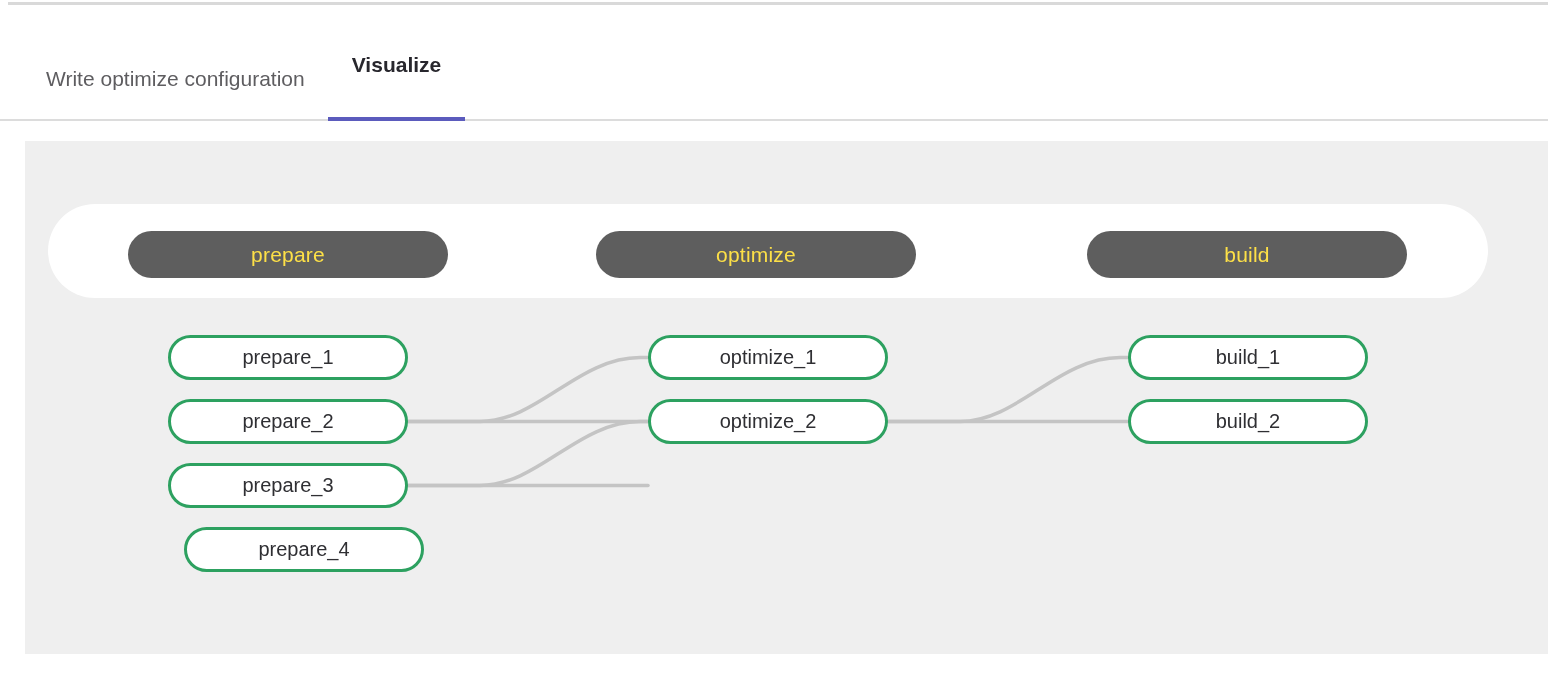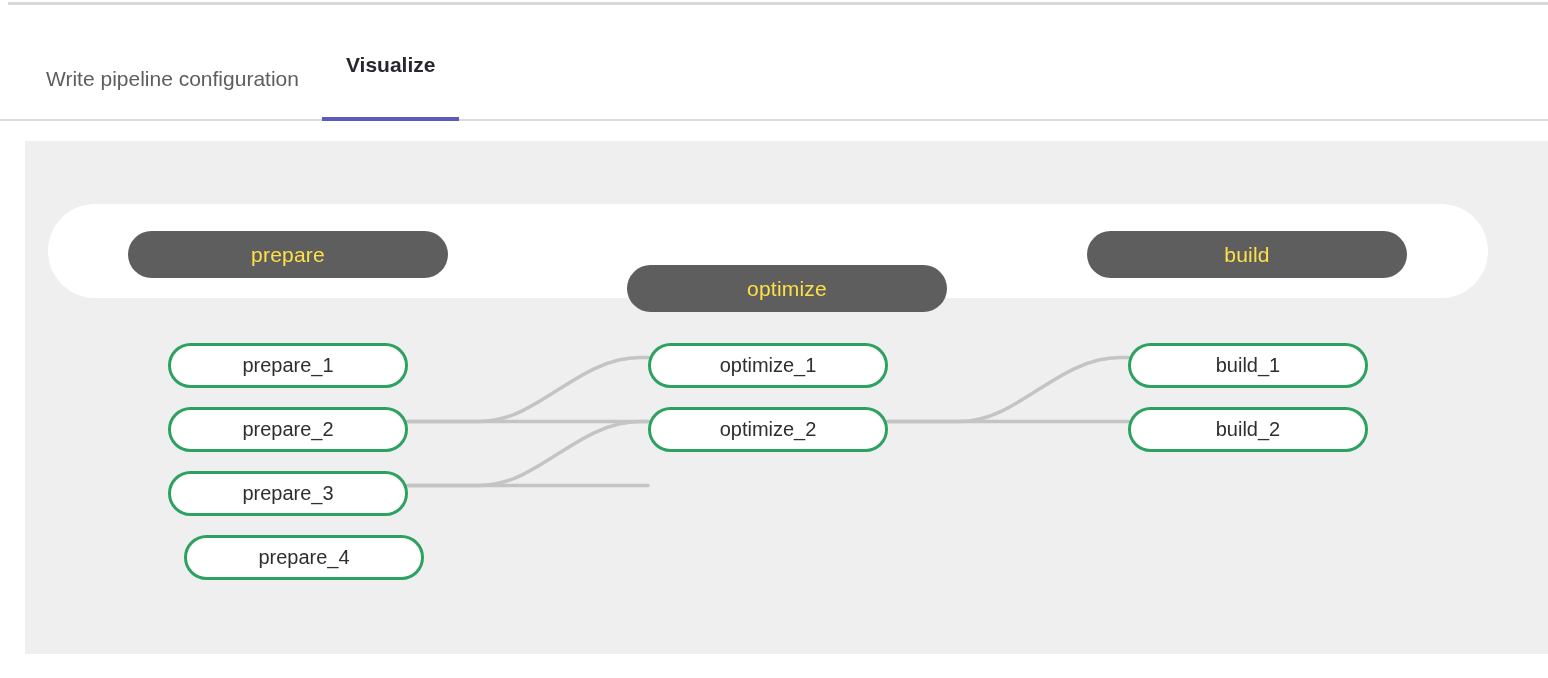--- a/index.html
+++ b/index.html
@@ -30,46 +30,46 @@
     font-size:21px; letter-spacing:0.2px; }
 
   .connectors { position:absolute; left:0; top:0; width:1523px; height:513px;
     pointer-events:none; }
   .connectors path { fill:none; stroke:var(--connector); stroke-width:3.5;
     stroke-linecap:round; }
 
   .job-pill { position:absolute; width:240px; height:45px; background:#ffffff;
     border:3px solid var(--job-border); border-radius:23px;
     display:flex; align-items:center; justify-content:center;
-    font-size:20px; color:#2f2f33; cursor:pointer; z-index:2;margin-top:8px; }
+    font-size:20px; color:#2f2f33; cursor:pointer; z-index:2; }
 </style>
 </head>
 <body>
 
 <div class="top-rule"></div>
 
 <nav class="tabs">
-  <div class="tab inactive">Write pipeline configuration</div>
+  <div class="tab inactive">Write optimize configuration</div>
   <div class="tab active">Visualize</div>
 </nav>
 
 <section class="graph-panel">
   <div class="stages-bar"></div>
   <svg class="connectors" viewBox="0 0 1523 513" xmlns="http://www.w3.org/2000/svg">
       <path d="M 383 280.5 L 455 280.5 C 513 280.5, 553 216.5, 615 216.5 L 623 216.5"></path>
       <path d="M 383 280.5 H 623"></path>
       <path d="M 383 344.5 L 455 344.5 C 513 344.5, 553 280.5, 615 280.5 L 623 280.5"></path>
       <path d="M 383 344.5 H 623"></path>
       <path d="M 863 280.5 L 935 280.5 C 993 280.5, 1033 216.5, 1095 216.5 L 1103 216.5"></path>
       <path d="M 863 280.5 H 1103"></path>
     </svg>
 <div class="stage-pill" style="left: 103px;">prepare</div>
     <div class="job-pill" style="left: 143px; top: 194px;">prepare_1</div>
     <div class="job-pill" style="left: 143px; top: 258px;">prepare_2</div>
     <div class="job-pill" style="left: 143px; top: 322px;">prepare_3</div>
     <div class="job-pill" style="left: 159px; top: 386px;">prepare_4</div>
-    <div class="stage-pill" style="left: 602px; margin-top: 34px;">optimize</div>
+    <div class="stage-pill" style="left: 571px;">optimize</div>
     <div class="job-pill" style="left: 623px; top: 194px;">optimize_1</div>
     <div class="job-pill" style="left: 623px; top: 258px;">optimize_2</div>
     <div class="stage-pill" style="left: 1062px;">build</div>
     <div class="job-pill" style="left: 1103px; top: 194px;">build_1</div>
     <div class="job-pill" style="left: 1103px; top: 258px;">build_2</div>
   </section>
 
 </body></html>

